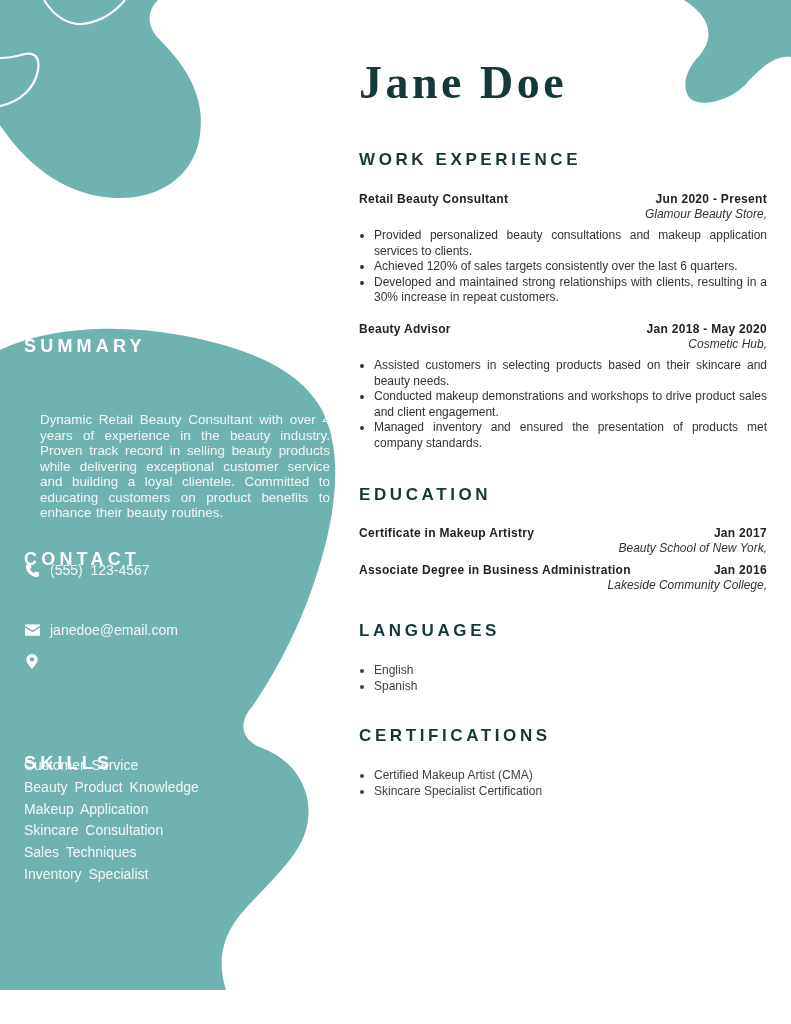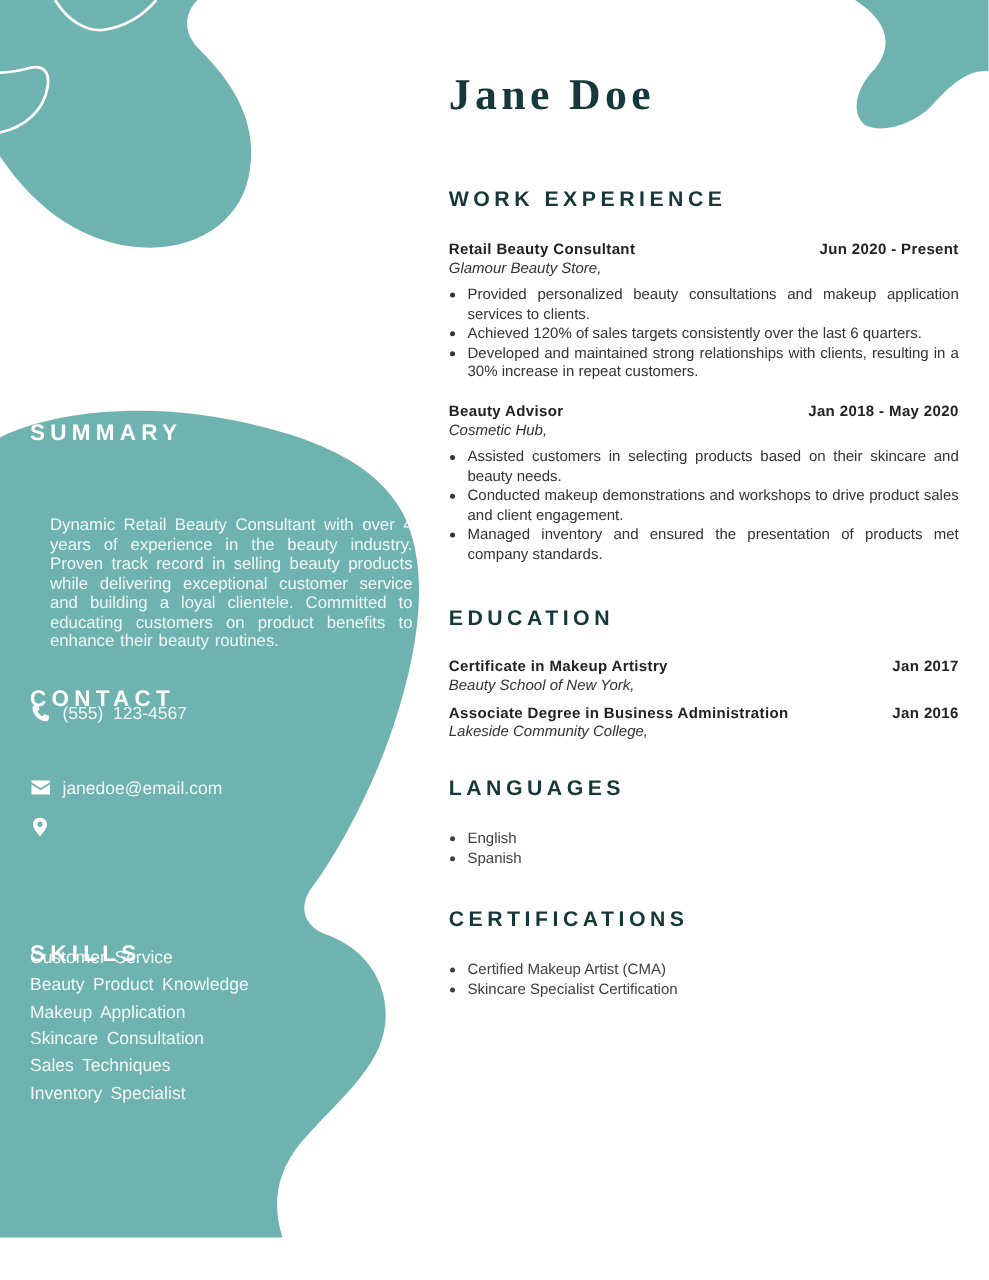--- a/index.html
+++ b/index.html
@@ -9,25 +9,25 @@
 
   
   .side-heading { position: absolute; left: 24px; color: #ffffff; font-weight: bold; font-size: 18px; letter-spacing: 4.2px; margin: 0; }
   .summary-text { position: absolute; left: 24px; top: 396px; width: 290px; color: #f2f7f7; font-size: 13.4px; line-height: 15.5px; text-align: justify; word-spacing: 1px; margin: 16px; }
   .contact-row { position: absolute; left: 24px; display: flex; align-items: center; color: #f2f7f7; font-size: 14px; }
   .contact-row .ic { width: 16px; height: 16px; margin-right: 10px; display: inline-flex; align-items: center; justify-content: center; }
   .skills-list { position: absolute; left: 24px; top: 756px; list-style: none; margin: 0; padding: 0; color: #f2f7f7; font-size: 14px; word-spacing: 3px; }
   .skills-list li { height: 21.8px; line-height: 18px; }
 
   
-  .name { position: absolute; left: 359px; top: 56px; margin: 0; font-family: "Liberation Serif", serif; font-weight: bold; font-size: 35px; letter-spacing: 3.5px; color: #17383a; }
+  .name { position: absolute; left: 359px; top: 56px; margin: 0; font-family: "Liberation Serif", serif; font-weight: bold; font-size: 46px; letter-spacing: 3.5px; color: #17383a; }
   .main-heading { position: absolute; left: 359px; margin: 0; font-weight: bold; font-size: 17px; letter-spacing: 3.6px; color: #17383a; }
   .entry { position: absolute; left: 359px; width: 408px; }
   .entry-head { display: flex; justify-content: space-between; font-weight: bold; font-size: 12px; color: #222; letter-spacing: 0.3px; height: 15px; line-height: 15px; }
-  .entry-sub { display: flex; justify-content: flex-start; font-style: italic; font-size: 12px; color: #333; height: 15px; line-height: 15px; }
+  .entry-sub { display: flex; justify-content: flex-end; font-style: italic; font-size: 12px; color: #333; height: 15px; line-height: 15px; }
   .bullets { margin: 6px 0 0 0; padding: 0 0 0 15px; font-size: 12px; color: #333; line-height: 15.5px; }
   .bullets li { text-align: justify; margin: 0; padding-left: 0; }
   .simple-list { position: absolute; left: 359px; margin: 0; padding: 0 0 0 15px; font-size: 12px; color: #404040; line-height: 16px; }
 </style>
 </head>
 <body>
 
 <svg class="bg-svg" viewBox="0 0 791 1024" xmlns="http://www.w3.org/2000/svg">
 
   <path d="M0,0 L158,0 C148,10 145,25 160,40 C190,70 205,100 200,135 C195,175 160,200 115,198 C70,196 30,170 0,125 Z" fill="#6fb3b1"></path>

